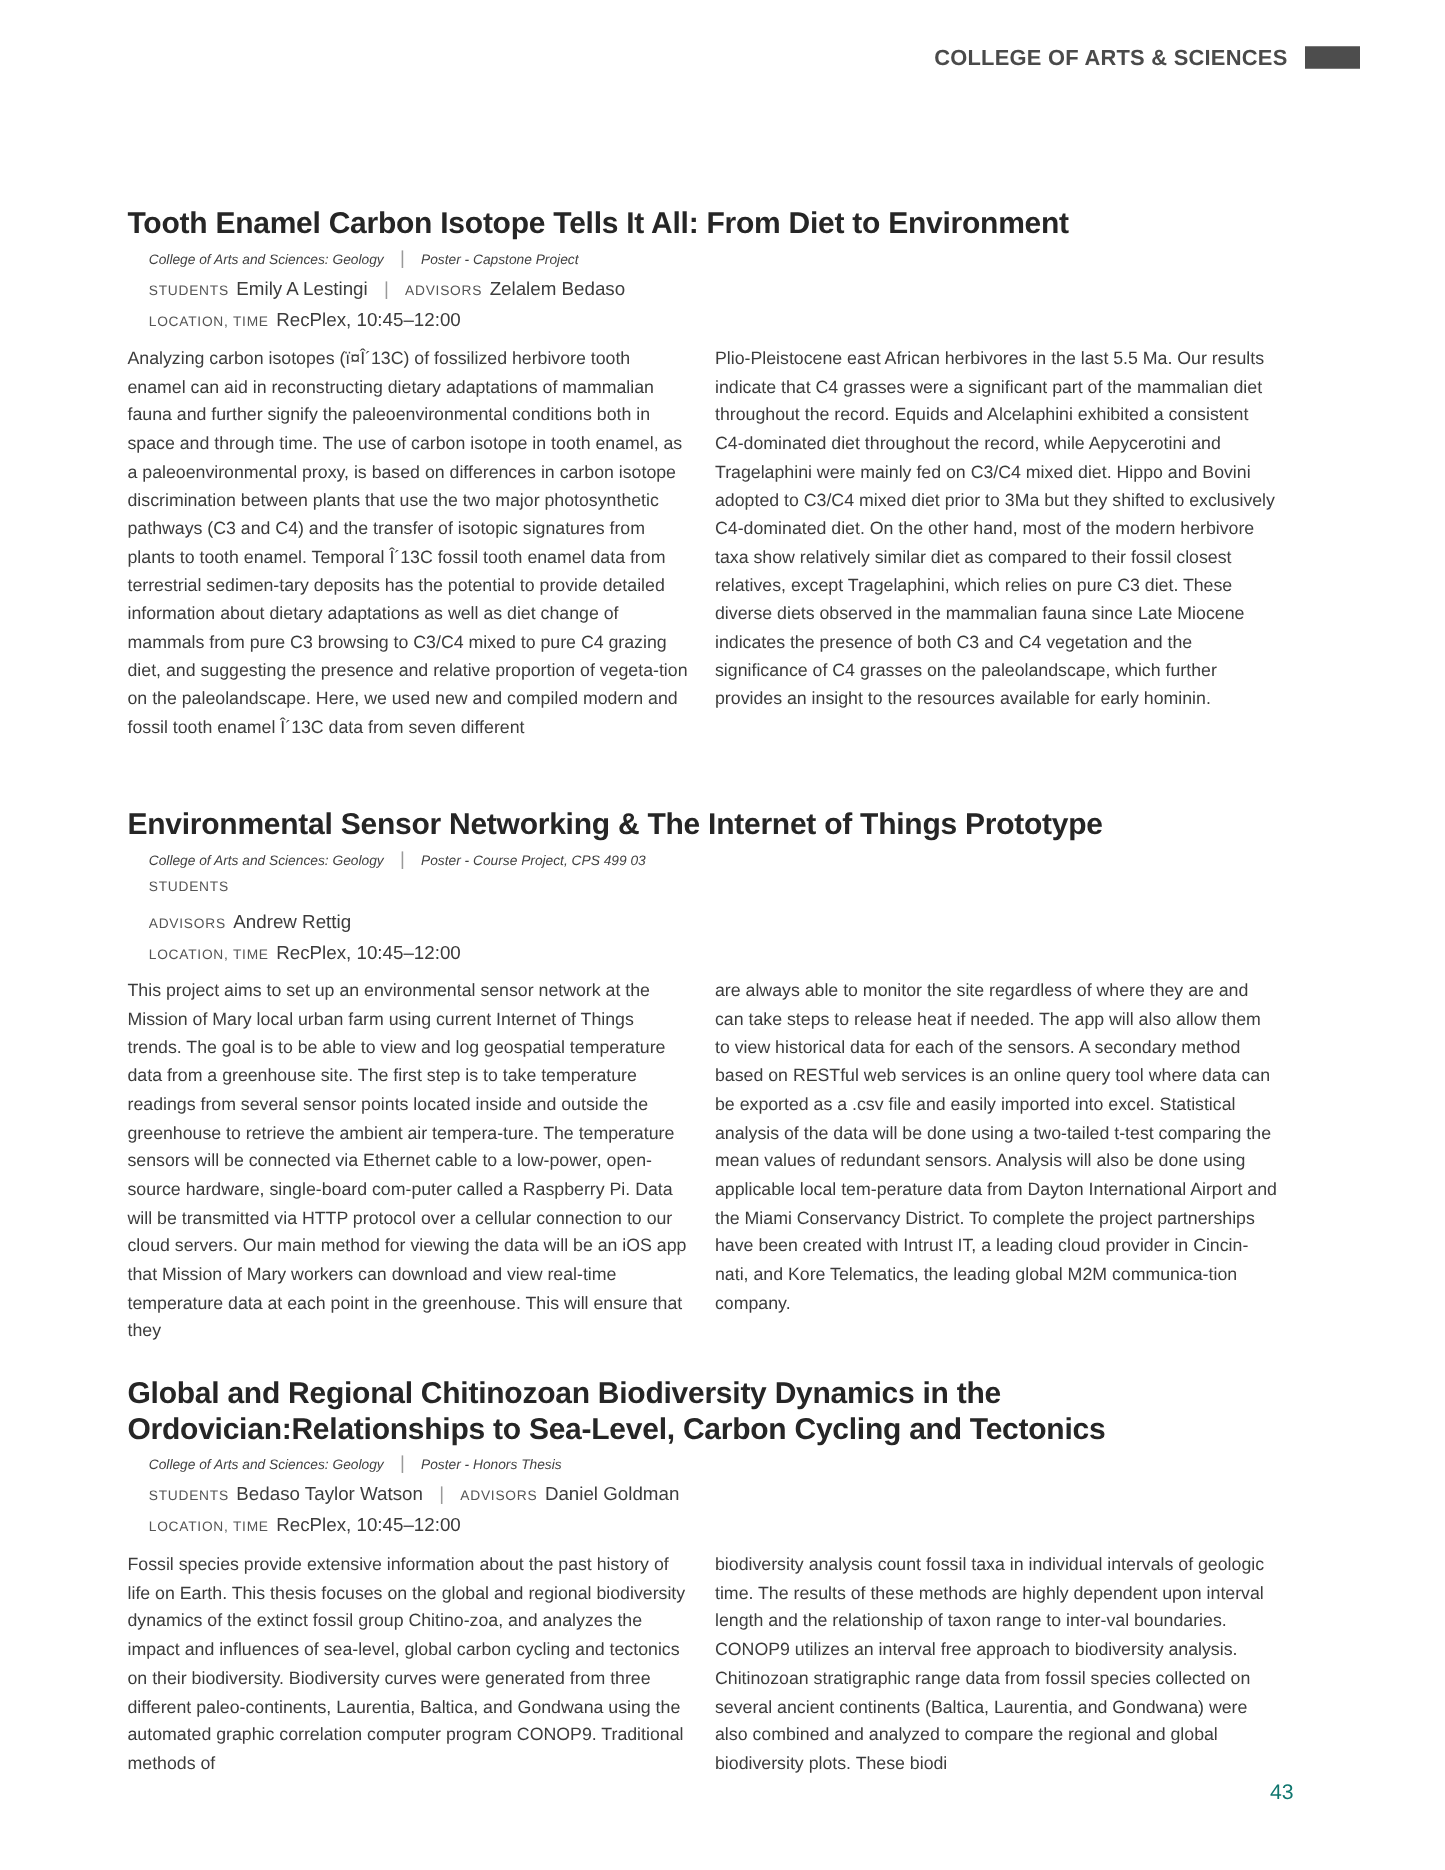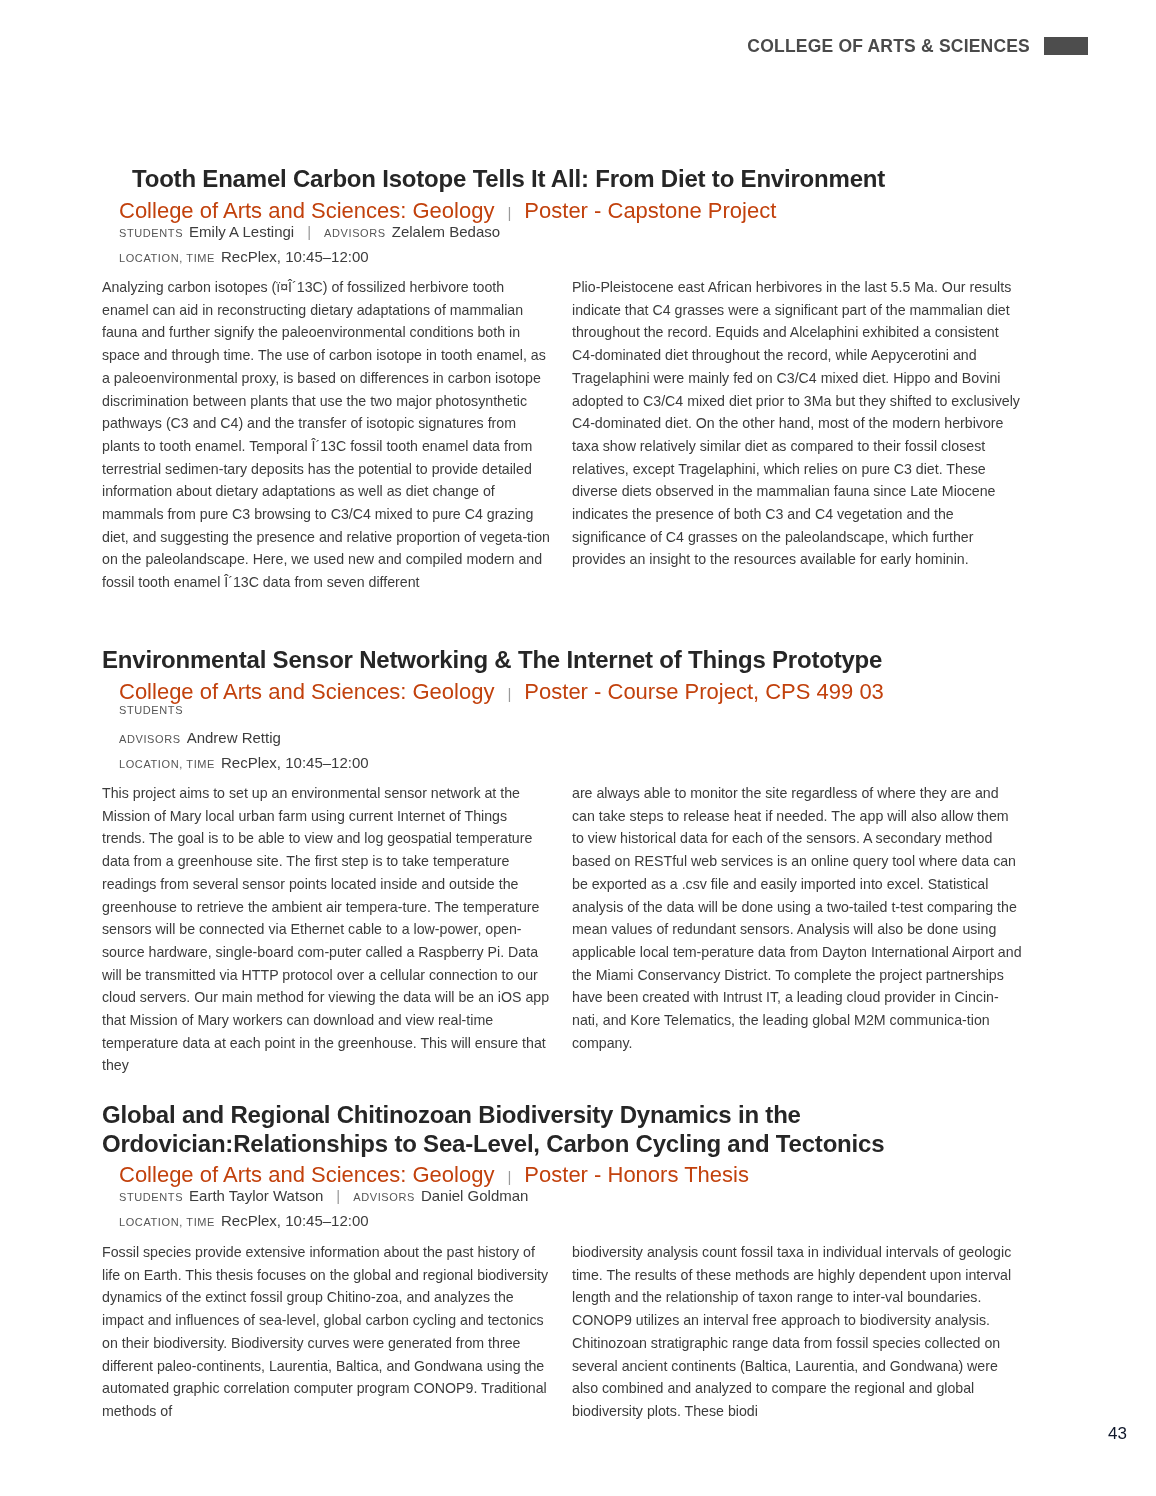--- a/index.html
+++ b/index.html
@@ -24,45 +24,45 @@
     .col { width: 450px; font-size: 14.2px; line-height: 22.7px; color: #3c3c3c; }
     .col p { margin: 0; }
 
     .entry-title {
       position: absolute; left: 102px; width: 940px; margin: 0;
       font-size: 24px; line-height: 29px; font-weight: bold; color: #262626;
       letter-spacing: -0.2px;
     }
     .meta { position: absolute; left: 119px; width: 920px; }
     .meta-line { height: 25px; display: flex; align-items: baseline; white-space: nowrap; }
-    .dept { font-size: 22px; color: #c2410c; }
+    .dept { font-style: italic; font-size: 11px; color: #404040; }
     .sep { color: #999; margin: 0 13px; font-size: 15px; }
     .cap {
       font-size: 11px; letter-spacing: 0.6px; color: #555;
       text-transform: uppercase; margin-right: 6px;
     }
     .val { font-size: 15px; color: #3c3c3c; }
 
     .page-number {
-      position: absolute; left: 1108px; top: 1424px;
-      font-size: 17px; color: #0f172a;
+      position: absolute; left: 1016px; top: 1424px;
+      font-size: 17px; color: #0f766e;
     }
   </style>
 </head>
 <body>
 
 <div class="running-head">
   <span class="label">COLLEGE OF ARTS &amp; SCIENCES</span>
   <span class="bar"></span>
 </div>
 
 <div class="cols" style="top:96px;">
 </div>
 
-<h2 class="entry-title" style="top:164px;margin-left:30px;">Tooth Enamel Carbon Isotope Tells It All: From Diet to Environment</h2>
+<h2 class="entry-title" style="top:164px;">Tooth Enamel Carbon Isotope Tells It All: From Diet to Environment</h2>
 <div class="meta" style="top:198px;">
   <div class="meta-line">
     <span class="dept">College of Arts and Sciences: Geology</span>
     <span class="sep">|</span>
     <span class="dept">Poster - Capstone Project</span>
   </div>
   <div class="meta-line">
     <span class="cap">STUDENTS</span>
     <span class="val">Emily A Lestingi</span>
     <span class="sep">|</span>
@@ -113,21 +113,21 @@
 
 <h2 class="entry-title" style="top:1100px;">Global and Regional Chitinozoan Biodiversity Dynamics in the Ordovician:Relationships to Sea-Level, Carbon Cycling and Tectonics</h2>
 <div class="meta" style="top:1162px;">
   <div class="meta-line">
     <span class="dept">College of Arts and Sciences: Geology</span>
     <span class="sep">|</span>
     <span class="dept">Poster - Honors Thesis</span>
   </div>
   <div class="meta-line">
     <span class="cap">STUDENTS</span>
-    <span class="val">Earth Taylor Watson</span>
+    <span class="val">Bedaso Taylor Watson</span>
     <span class="sep">|</span>
     <span class="cap">ADVISORS</span>
     <span class="val">Daniel Goldman</span>
   </div>
   <div class="meta-line">
     <span class="cap">LOCATION, TIME</span>
     <span class="val">RecPlex, 10:45–12:00</span>
   </div>
 </div>
 <div class="cols" style="top:1241px;">

